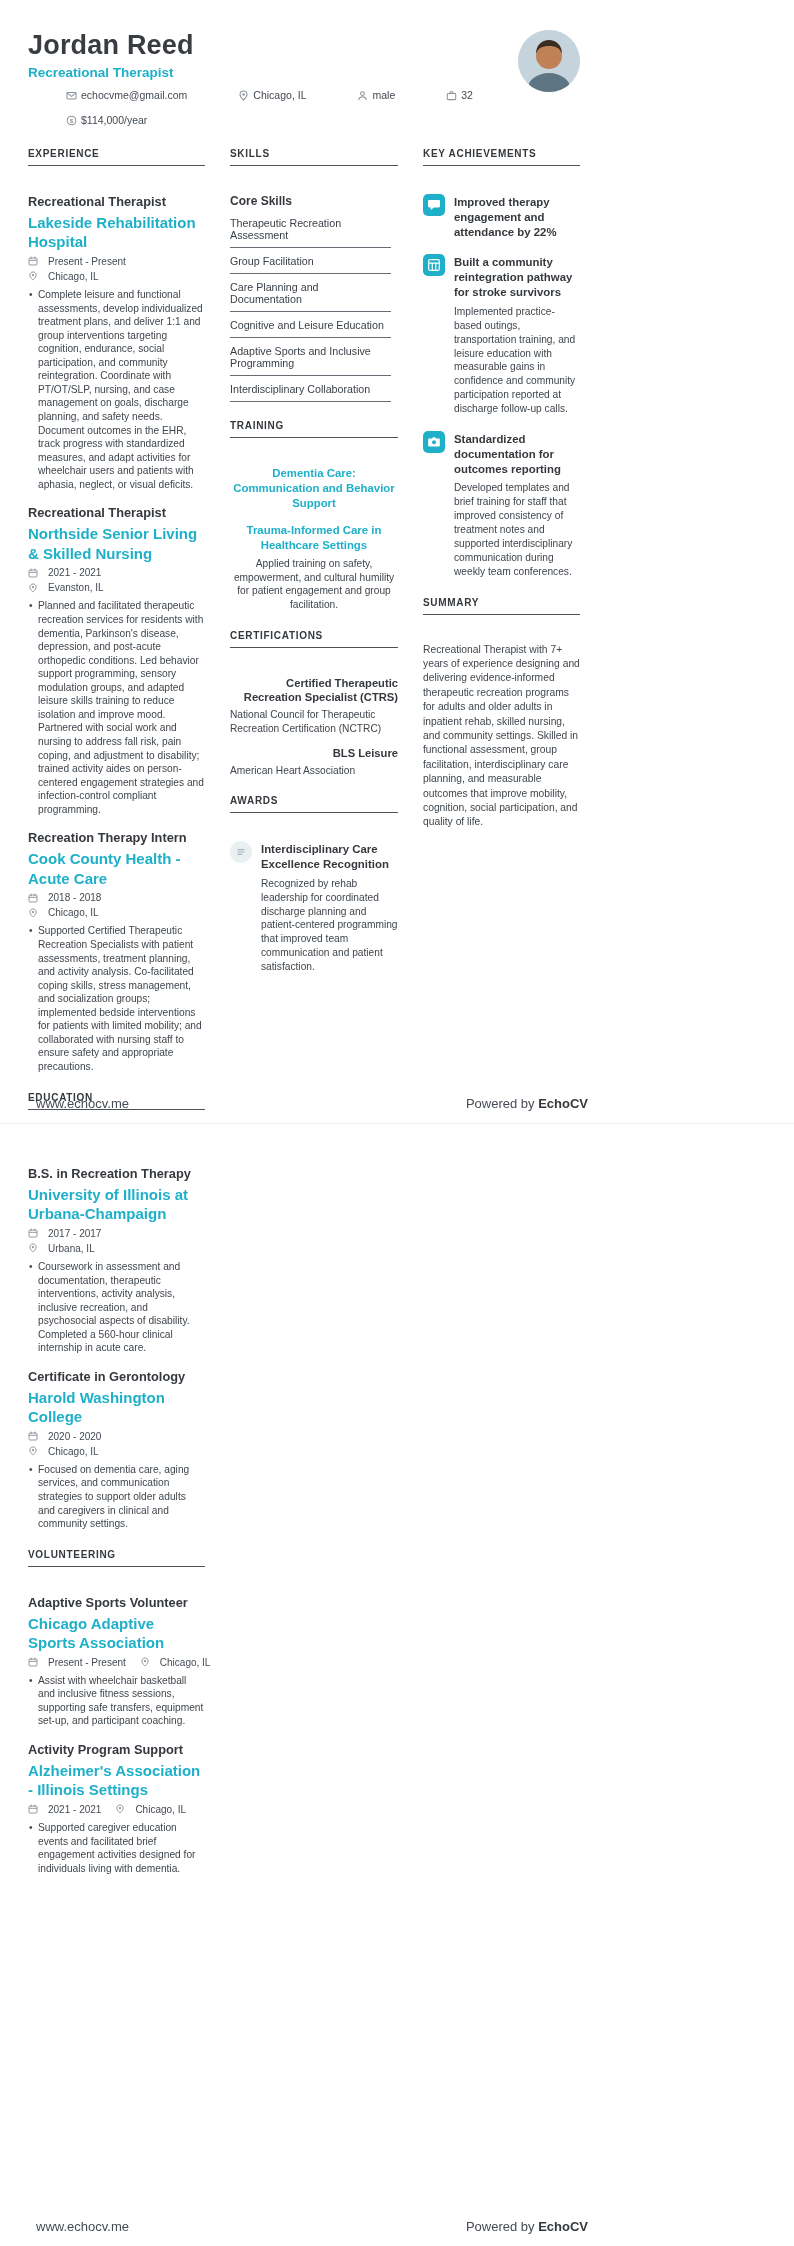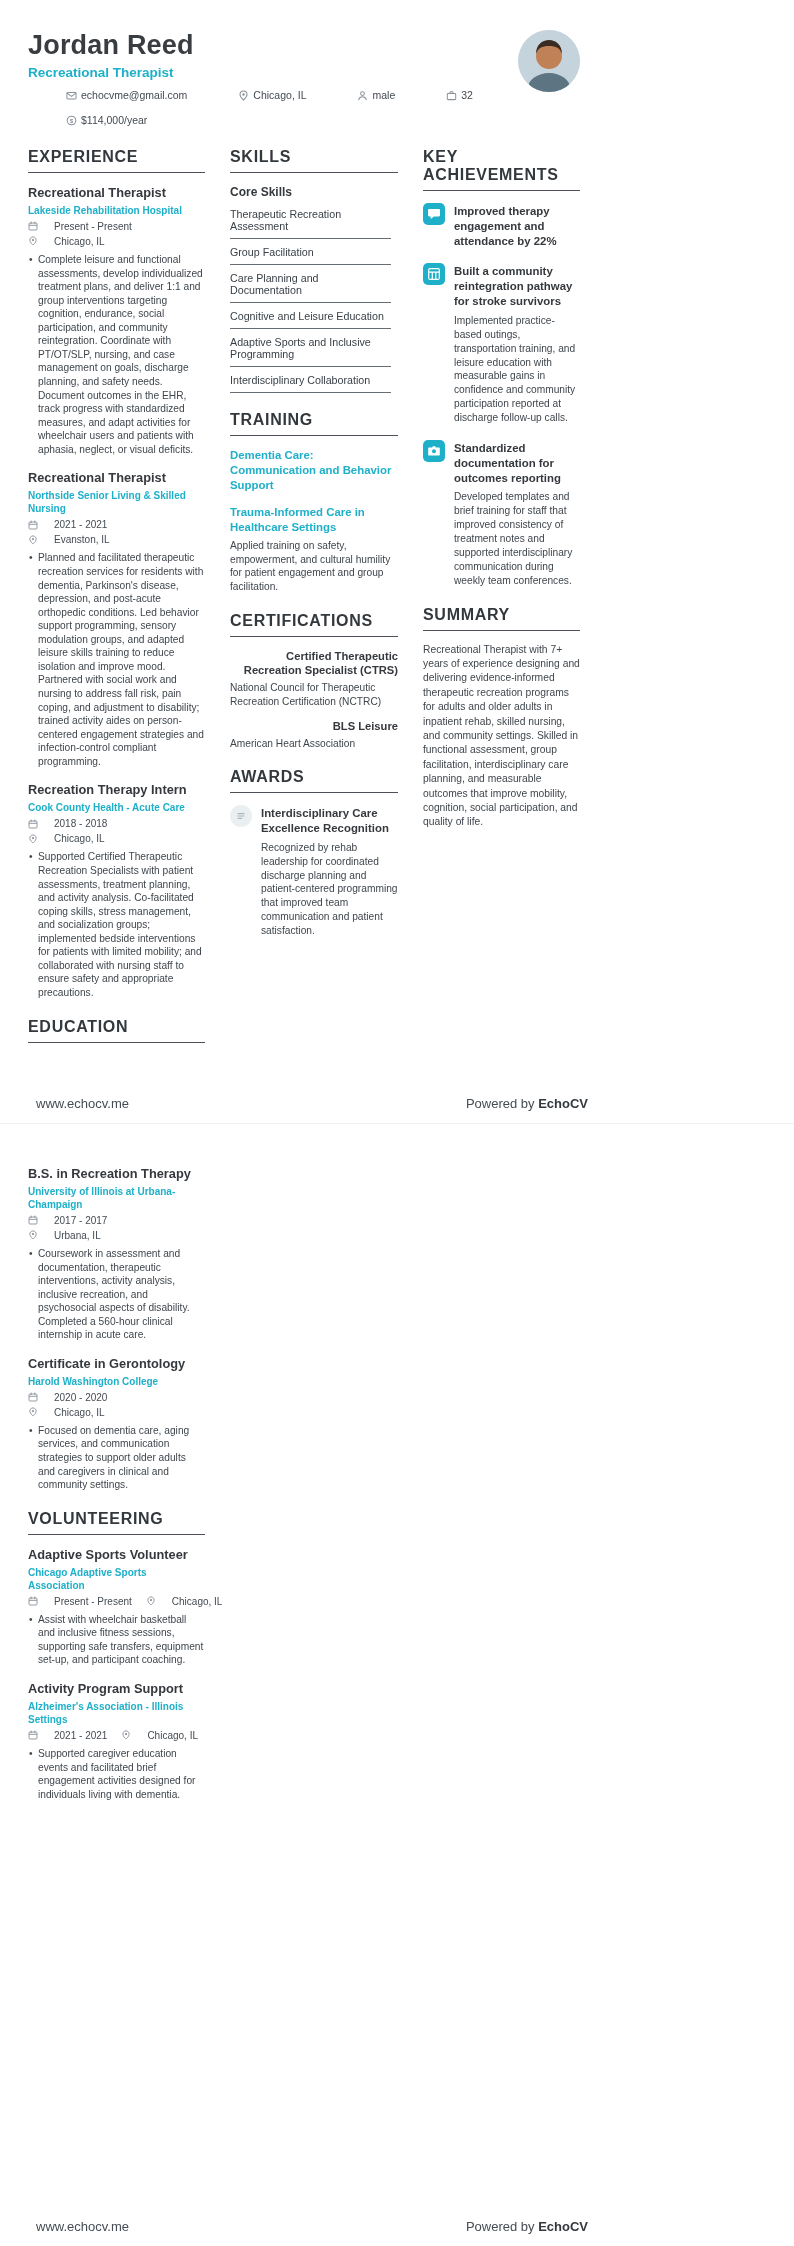--- a/index.html
+++ b/index.html
@@ -23,42 +23,42 @@
   h1.name { font-size:27px; font-weight:700; color:#393d42; letter-spacing:.2px; }
   .person-title { color:var(--accent); font-size:13.5px; font-weight:700; margin-top:4px; }
   .contact-row { display:flex; flex-wrap:wrap; gap:13px; align-items:center; margin-top:9px; font-size:10.5px; color:#434a52; }
   .contact-item { display:inline-flex; align-items:center; gap:4px; white-space:nowrap;margin-left:38px; }
   .ic { color:#8a929a; flex-shrink:0; display:block; }
   .avatar { width:62px; height:62px; border-radius:50%; overflow:hidden; flex-shrink:0; background:#cdd9e0; }
 
   
   .columns { display:grid; grid-template-columns:177px 168px 157px; column-gap:25px; margin-top:22px; align-items:start; }
   .section-header {
-    font-size:16px; font-weight:700; letter-spacing:.7px; color:#33383d;
+    font-size:10px; font-weight:700; letter-spacing:.7px; color:#33383d;
     text-transform:uppercase; padding-bottom:6px;
-    border-bottom:1.5px solid #4b5157; margin-bottom:12px;
+    border-bottom:1.5px solid #4b5157; margin-bottom:28px;
   }
   .section-header.mt { margin-top:18px; }
 
   
   .entry { margin-bottom:14px; }
   .entry-title { font-size:12.8px; font-weight:700; color:#35393e; line-height:1.25; }
-  .entry-company { font-size:10px; font-weight:700; color:var(--accent); margin-top:3px; line-height:1.3; }
+  .entry-company { font-size:15px; font-weight:700; color:var(--accent); margin-top:3px; line-height:1.3; }
   .entry-meta { display:flex; gap:14px; align-items:center; font-size:10px; color:#434a52; margin-top:4px; }
-  .meta { display:inline-flex; align-items:center; gap:16px; white-space:nowrap; }
+  .meta { display:inline-flex; align-items:center; gap:10px; white-space:nowrap; }
   .entry-bullets { margin-top:6px; }
   .entry-bullets li { list-style:none; position:relative; padding-left:10px; font-size:10.2px; line-height:1.33; color:#3f464d; }
   .entry-bullets li::before { content:"•"; position:absolute; left:1px; top:0; color:#3f464d; }
 
   
   .skills-group-title { font-size:12px; font-weight:700; color:#35393e; margin-bottom:2px; }
   .skill-item { font-size:10.7px; color:#383f46; padding:7px 0 6px; border-bottom:1px solid #666c73; width:96%; }
 
   
-  .training-item { margin-bottom:13px; }
+  .training-item { margin-bottom:13px;text-align:center; }
   .training-title { color:var(--accent); font-weight:700; font-size:11.4px; line-height:1.3; }
   .training-desc { font-size:10.2px; color:#3f464d; line-height:1.34; margin-top:4px; }
 
   
   .cert-item { margin-bottom:11px; }
   .cert-title { font-size:11.2px; font-weight:700; color:#35393e; line-height:1.3;text-align:right; }
   .cert-issuer { font-size:10.2px; color:#3f464d; line-height:1.33; margin-top:3px; }
 
   
   .ach-item { margin-bottom:15px; }

